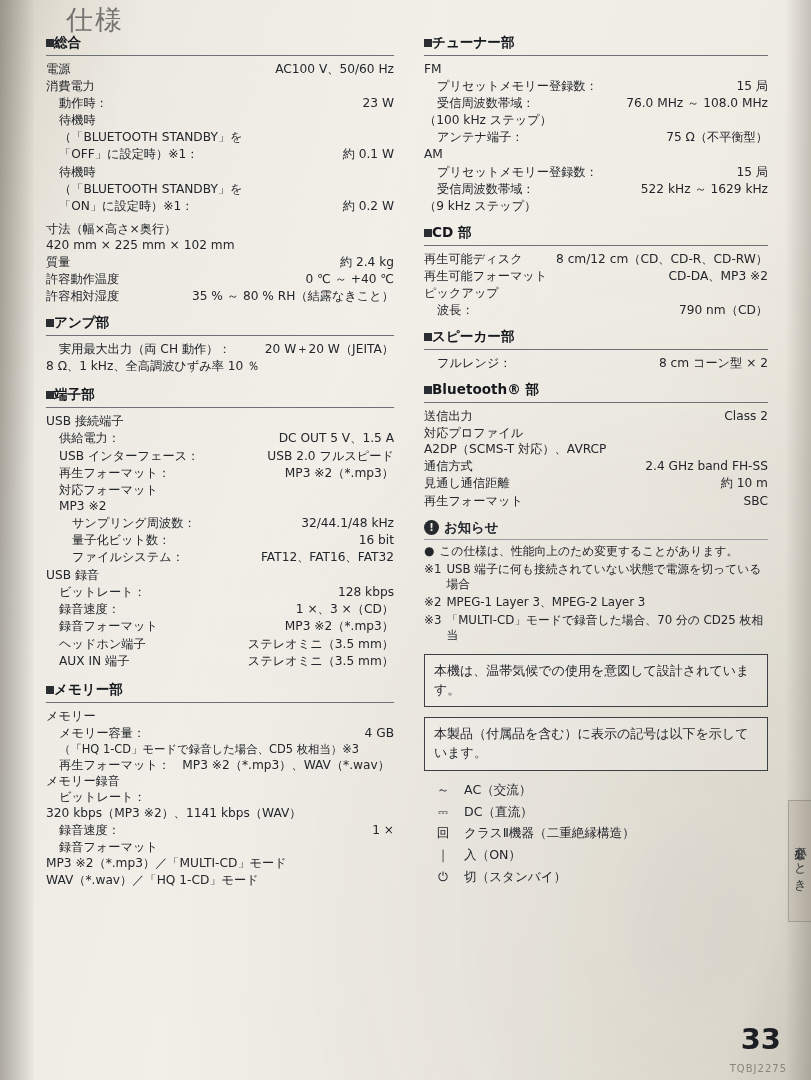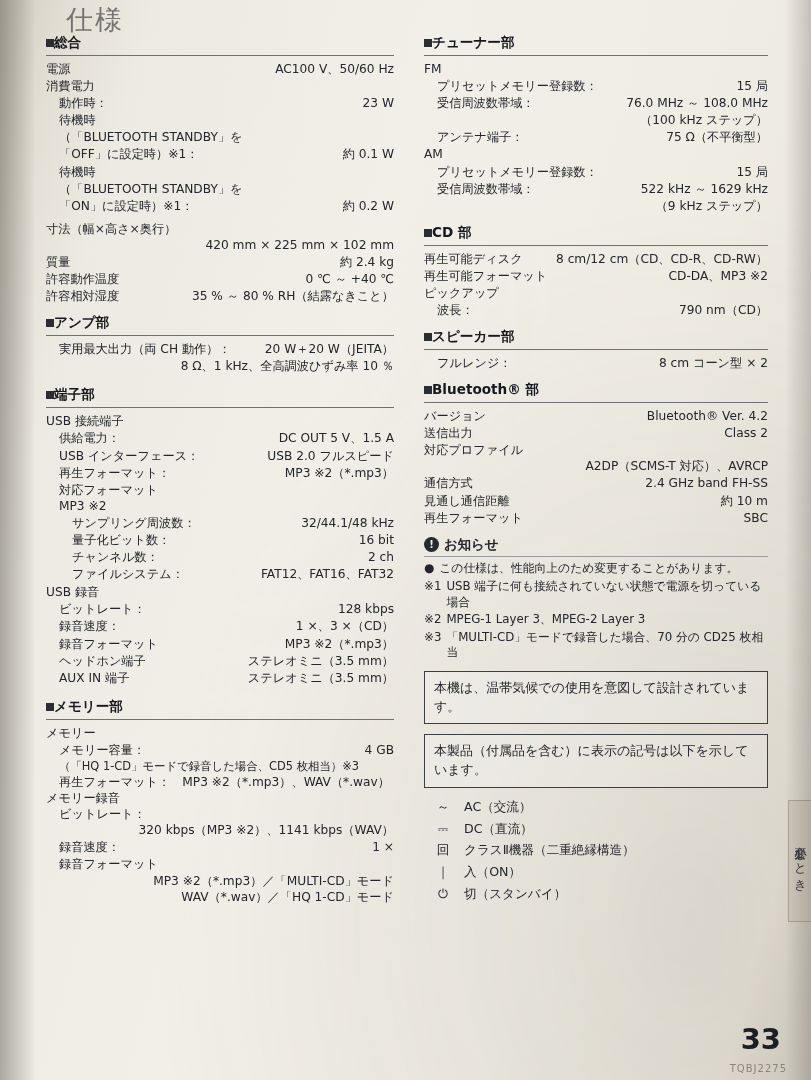--- a/index.html
+++ b/index.html
@@ -53,21 +53,21 @@
     display:flex;align-items:center;
   }
   h2.sec .sq{display:inline-block;width:8px;height:8px;background:#2a2d32;}
   .rule{border-bottom:1px solid #6d7076;margin:2px 0 5px 0;}
   .thin{border-bottom:1px solid #9a9da2;margin:3px 0 4px 0;}
 
   .row{display:flex;justify-content:space-between;align-items:center;gap:8px;margin:1px 0;}
   .row .l{white-space:nowrap;}
   .row .r{text-align:right;white-space:nowrap;}
   .lbl{display:block;}
-  .rt{display:block;text-align:right;}
+  .rt{display:block;text-align:left;}
   .ind{padding-left:13px;}
   .ind2{padding-left:26px;}
   .small{font-size:11.4px;}
 
   
   .notice-title{display:flex;align-items:center;gap:5px;font-weight:700;font-size:13.4px;margin:10px 0 3px;}
   .bell{
     width:15px;height:15px;border-radius:50%;
     background:#26292e;color:#f0efe8;font-size:10px;
     display:flex;align-items:center;justify-content:center;
@@ -203,24 +203,20 @@
       <div class="ind">MP3 ※2</div>
       <div class="row ind2">
           <span class="l">サンプリング周波数：</span>
           <span class="r">32/44.1/48 kHz</span>
         </div>
       <div class="row ind2">
           <span class="l">量子化ビット数：</span>
           <span class="r">16 bit</span>
         </div>
       <div class="row ind2">
-          <span class="l">チャンネル数：</span>
-          <span class="r">2 ch</span>
-        </div>
-      <div class="row ind2">
           <span class="l">ファイルシステム：</span>
           <span class="r">FAT12、FAT16、FAT32</span>
         </div>
 
       <div class="lbl" style="margin-top:2px">USB 録音</div>
       <div class="row ind">
           <span class="l">ビットレート：</span>
           <span class="r">128 kbps</span>
         </div>
       <div class="row ind">
@@ -323,24 +319,20 @@
       <div class="row ind">
           <span class="l">フルレンジ：</span>
           <span class="r">8 cm コーン型 × 2</span>
         </div>
 
       <h2 class="sec" style="margin-top:10px">
         <span class="sq"></span>
         <span>Bluetooth® 部</span>
       </h2>
       <div class="rule"></div>
-      <div class="row">
-          <span class="l">バージョン</span>
-          <span class="r">Bluetooth® Ver. 4.2</span>
-        </div>
       <div class="row">
           <span class="l">送信出力</span>
           <span class="r">Class 2</span>
         </div>
       <div class="lbl">対応プロファイル</div>
       <div class="rt">A2DP（SCMS-T 対応）、AVRCP</div>
       <div class="row">
           <span class="l">通信方式</span>
           <span class="r">2.4 GHz band FH-SS</span>
         </div>

